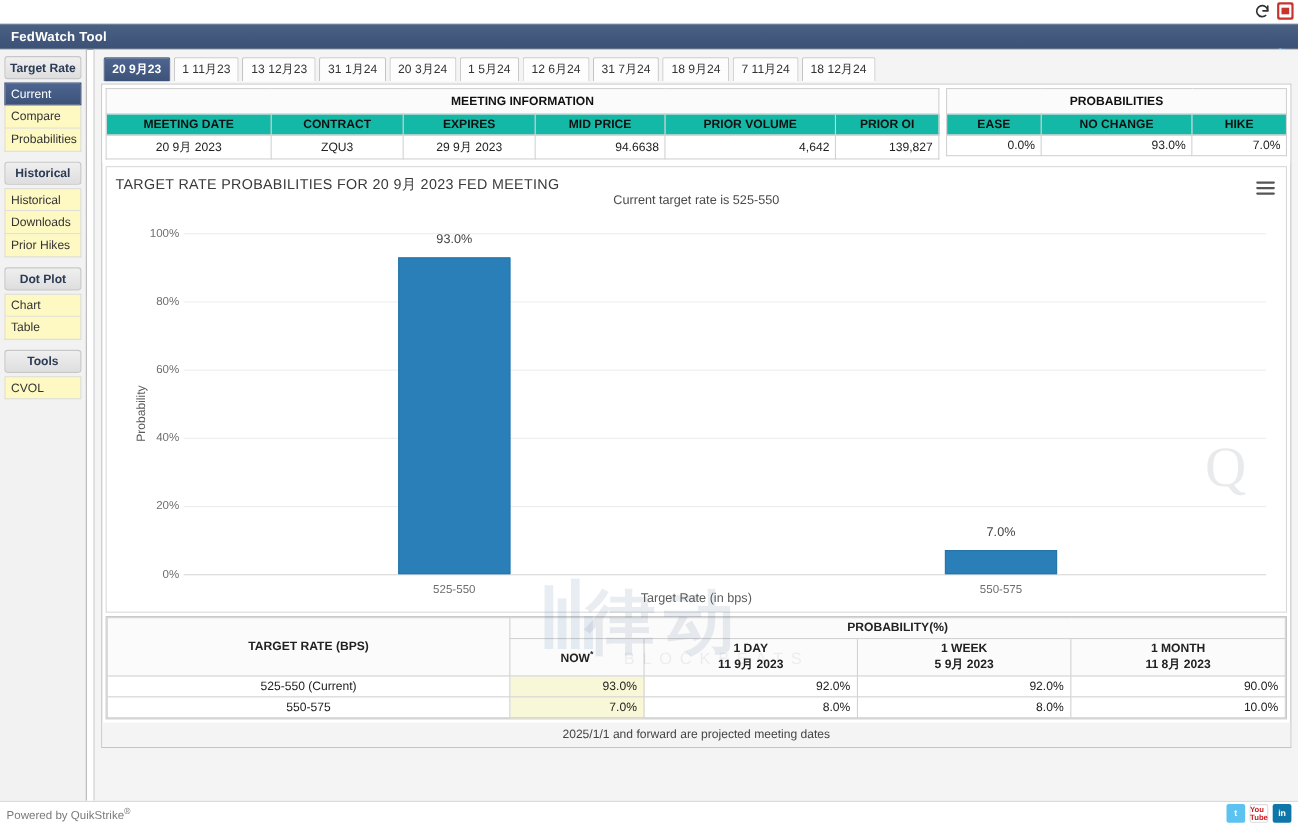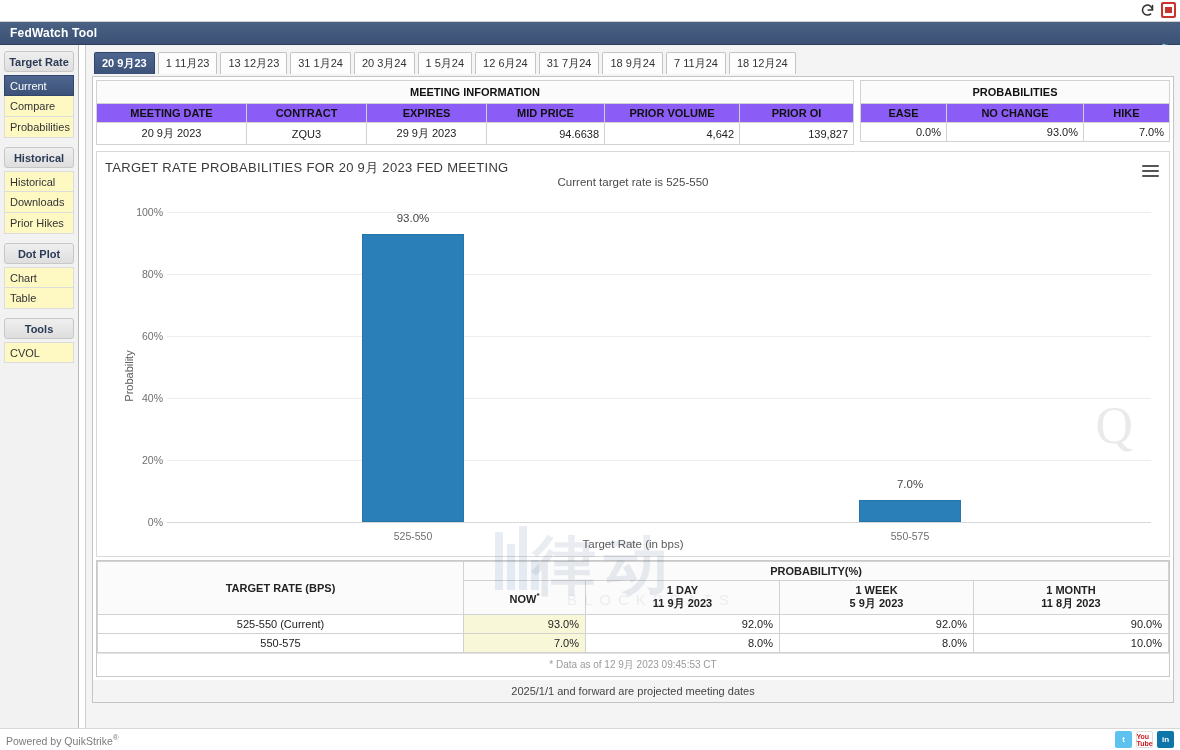--- a/index.html
+++ b/index.html
@@ -103,21 +103,21 @@
   table.grid { border-collapse:collapse; width:100%; background:#fff; font-size:11px; }
   table.grid th, table.grid td {
     border:1px solid #d2d2d2; padding:3px 5px; color:#222;
   }
   table.grid .grp {
     text-align:center; font-weight:bold; font-size:11px;
     background:#fbfbfb; border-bottom:1px solid #d2d2d2; color:#111;
     padding:5px 4px;
   }
   table.grid .hdr {
-    text-align:center; font-weight:bold; background:#8b5cf6; font-size:11px; color:#111;
+    text-align:center; font-weight:bold; background:#14b8a6; font-size:11px; color:#111;
   }
   table.grid td.num { text-align:right; }
   table.grid td.ctr { text-align:center;margin-top:20px; }
 
   .mi-box { width:758px; }
   .pr-box { flex:1; }
 
   
   .chart-wrap {
     position:relative; margin:3px; border:1px solid #d9d9d9; background:#fff;
@@ -293,21 +293,21 @@
           <table class="grid">
             <tbody>
                 <tr>
               <td class="grp" colspan="6">MEETING INFORMATION</td>
             </tr>
             <tr>
               <th class="hdr" style="width:150px">MEETING DATE</th>
               <th class="hdr" style="width:120px">CONTRACT</th>
               <th class="hdr" style="width:120px">EXPIRES</th>
               <th class="hdr" style="width:118px">MID PRICE</th>
-              <th class="hdr" style="width:135px">PRIOR VOLUME</th>
+              <th class="hdr" style="width:155px">PRIOR VOLUME</th>
               <th class="hdr">PRIOR OI</th>
             </tr>
             <tr>
               <td class="ctr">20 9月 2023</td>
               <td class="ctr">ZQU3</td>
               <td class="ctr">29 9月 2023</td>
               <td class="num">94.6638</td>
               <td class="num">4,642</td>
               <td class="num">139,827</td>
             </tr>
@@ -415,21 +415,20 @@
           </tr>
           <tr>
             <td class="ctr">550-575</td>
             <td class="now">7.0%</td>
             <td class="num">8.0%</td>
             <td class="num">8.0%</td>
             <td class="num">10.0%</td>
           </tr>
         </tbody>
           </table>
-        <div class="note">* Data as of 12 9月 2023 09:45:53 CT</div>
       </div>
 
       <div class="note2">2025/1/1 and forward are projected meeting dates</div>
     </div>
   </div>
 
   <div class="footer">
     <div class="powered">
       <span>Powered by QuikStrike</span><span class="sup">®</span>
     </div>

